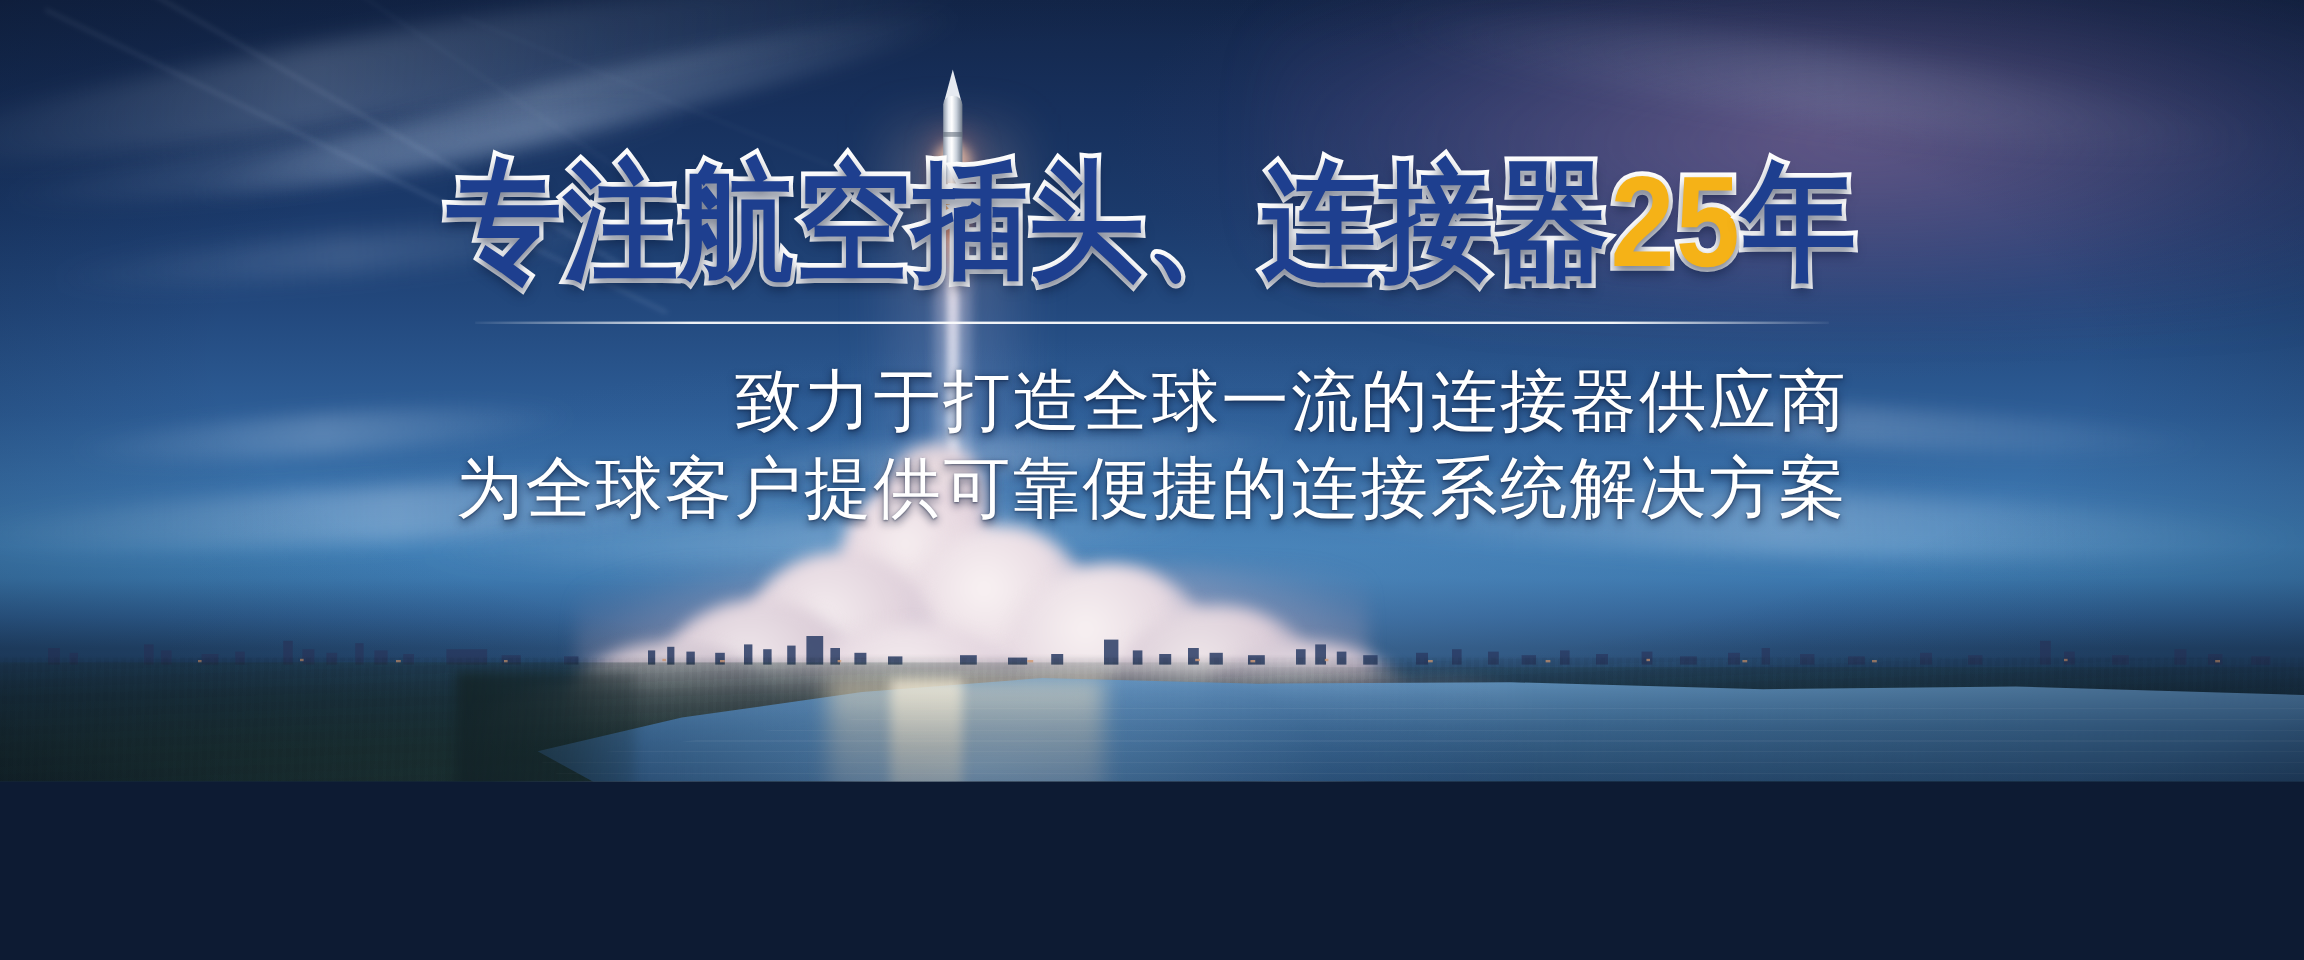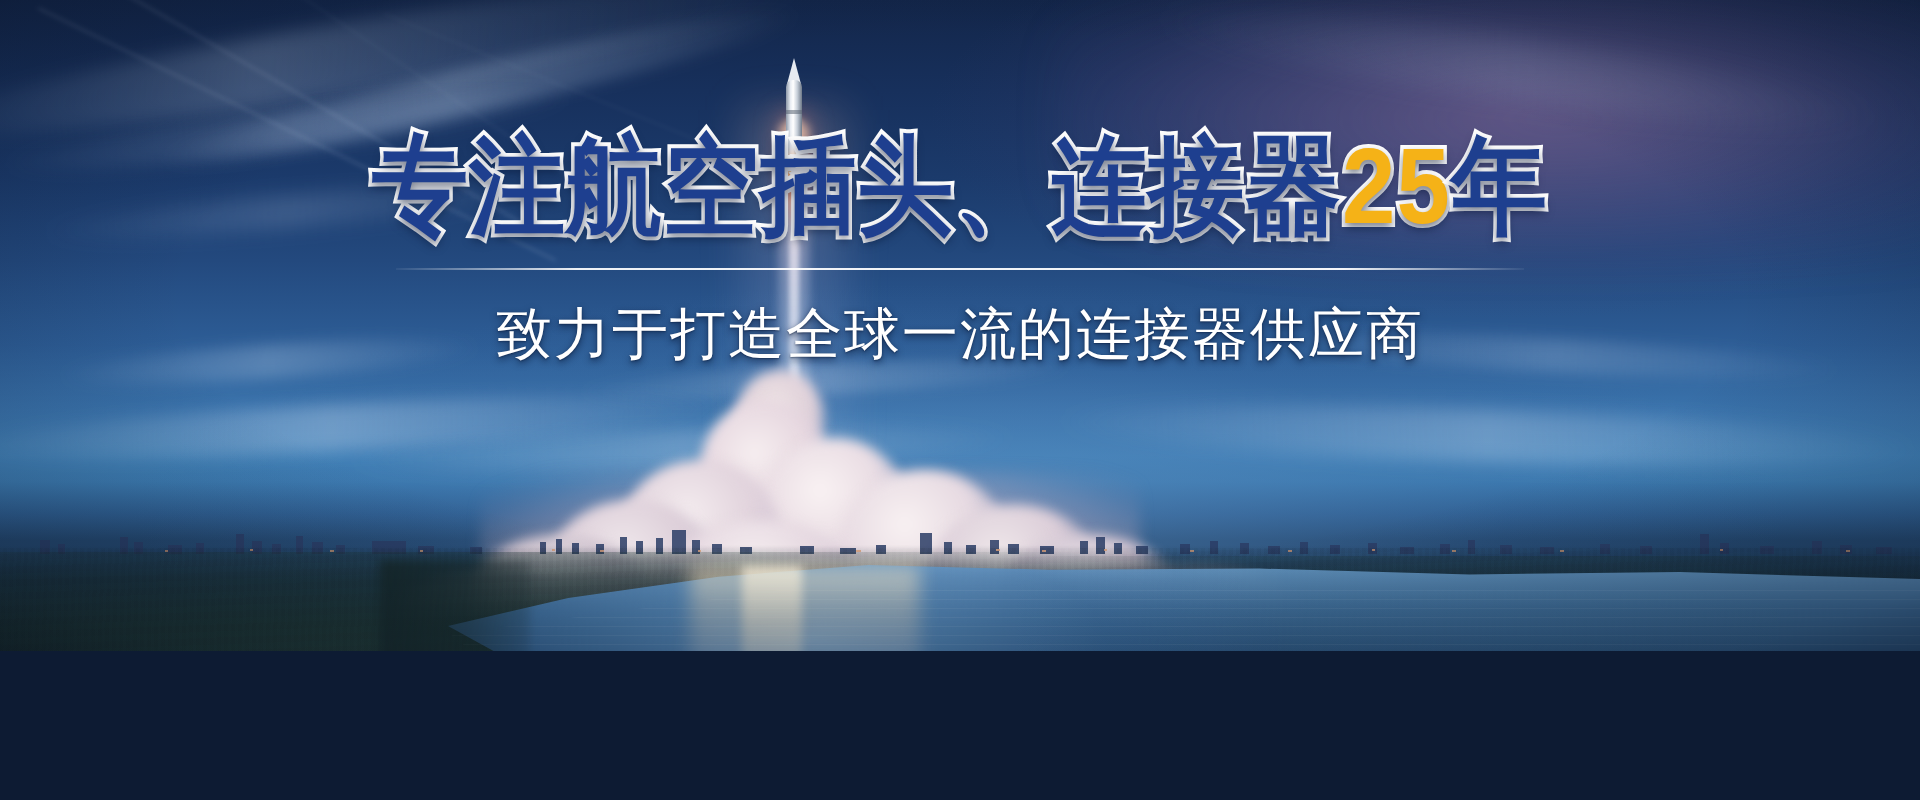--- a/index.html
+++ b/index.html
@@ -457,16 +457,17 @@
   <div class="content">
 
     <div class="headline">
       <span class="seg">专注航空插头、连接器</span><span class="seg gold">25</span><span class="seg">年</span>
     </div>
 
     <div class="divider"></div>
 
     <div class="subtitle">
       <div>致力于打造全球一流的连接器供应商</div>
+      <div>为全球客户提供可靠便捷的连接系统解决方案</div>
     </div>
 
   </div>
 </div>
 
 </body></html>

